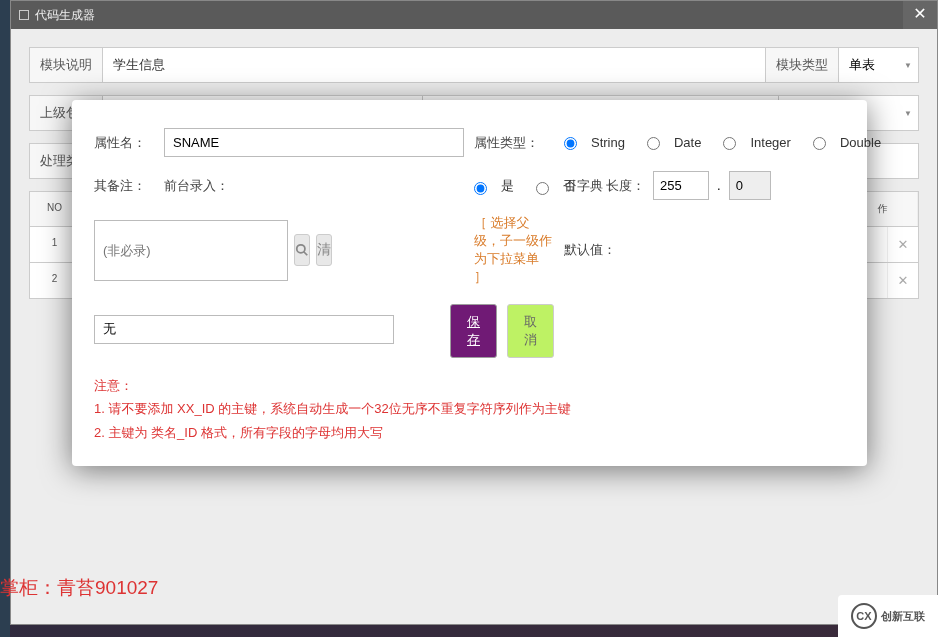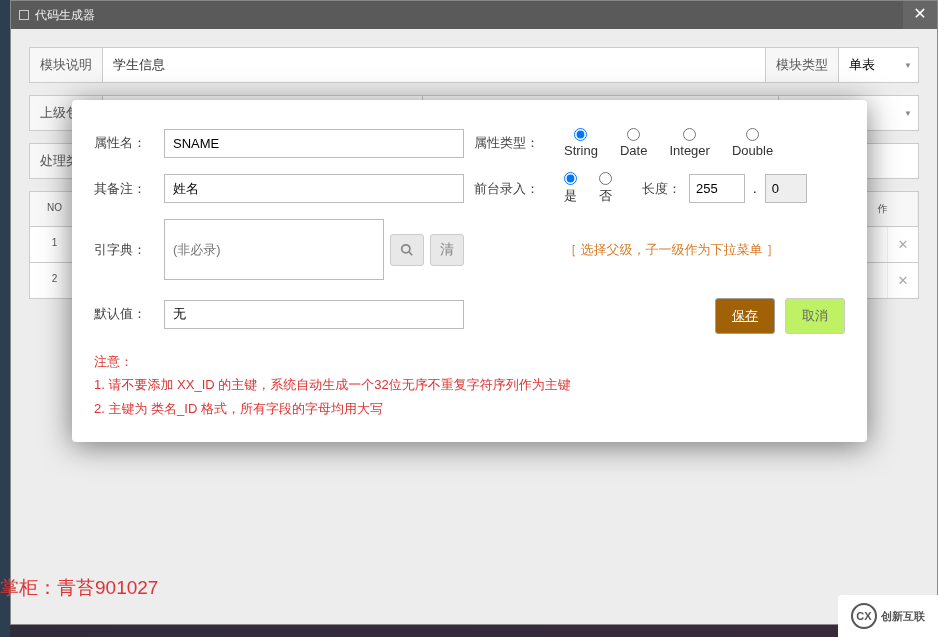--- a/index.html
+++ b/index.html
@@ -168,21 +168,21 @@
     font-size: 13px;
     font-family: inherit;
   }
   .m-input::placeholder { color: #aaa; }
   .radio-group {
     display: flex;
     gap: 22px;
     align-items: center;
     color: #333;
   }
-  .radio-group label { display: flex; align-items: center; gap: 2px; flex-direction: column; }
+  .radio-group label { display: flex; align-items: flex-end; gap: 14px; }
   .len-row { display: flex; align-items: center; gap: 8px; }
   .len-row input {
     border: 1px solid #bbb;
     padding: 6px 6px;
     width: 56px;
     font-size: 13px;
   }
   .len-row .dec { width: 42px; background: #eee; }
   .dict-row { display: flex; gap: 6px; align-items: center; }
   .dict-input {
@@ -217,21 +217,21 @@
   .btn {
     padding: 8px 16px;
     border-radius: 3px;
     border: 1px solid #ccc;
     background: #bef264;
     color: #666;
     cursor: pointer;
     font-size: 13px;
   }
   .btn-primary {
-    background: #a16207;
+    background: #701a75;
     color: #fff;
     border-color: #9e9e9e;
     text-decoration: underline;
   }
   .notes {
     margin-top: 16px;
     color: #d33;
     font-size: 13px;
     line-height: 1.8;
   }
@@ -343,21 +343,20 @@
           <input type="radio" name="t" style="">
           <span>Integer</span>
         </label>
       <label>
           <input type="radio" name="t" style="">
           <span>Double</span>
         </label>
     </div>
 
     <div class="m-label">其备注：</div>
-    <input class="m-input" value="姓名" style="">
     <div class="m-label">前台录入：</div>
     <div style="display:flex;align-items:center;gap:30px">
       <div class="radio-group">
         <label>
             <input type="radio" name="f" checked="" style="">
             <span>是</span>
           </label>
         <label>
             <input type="radio" name="f" style="">
             <span>否</span>

